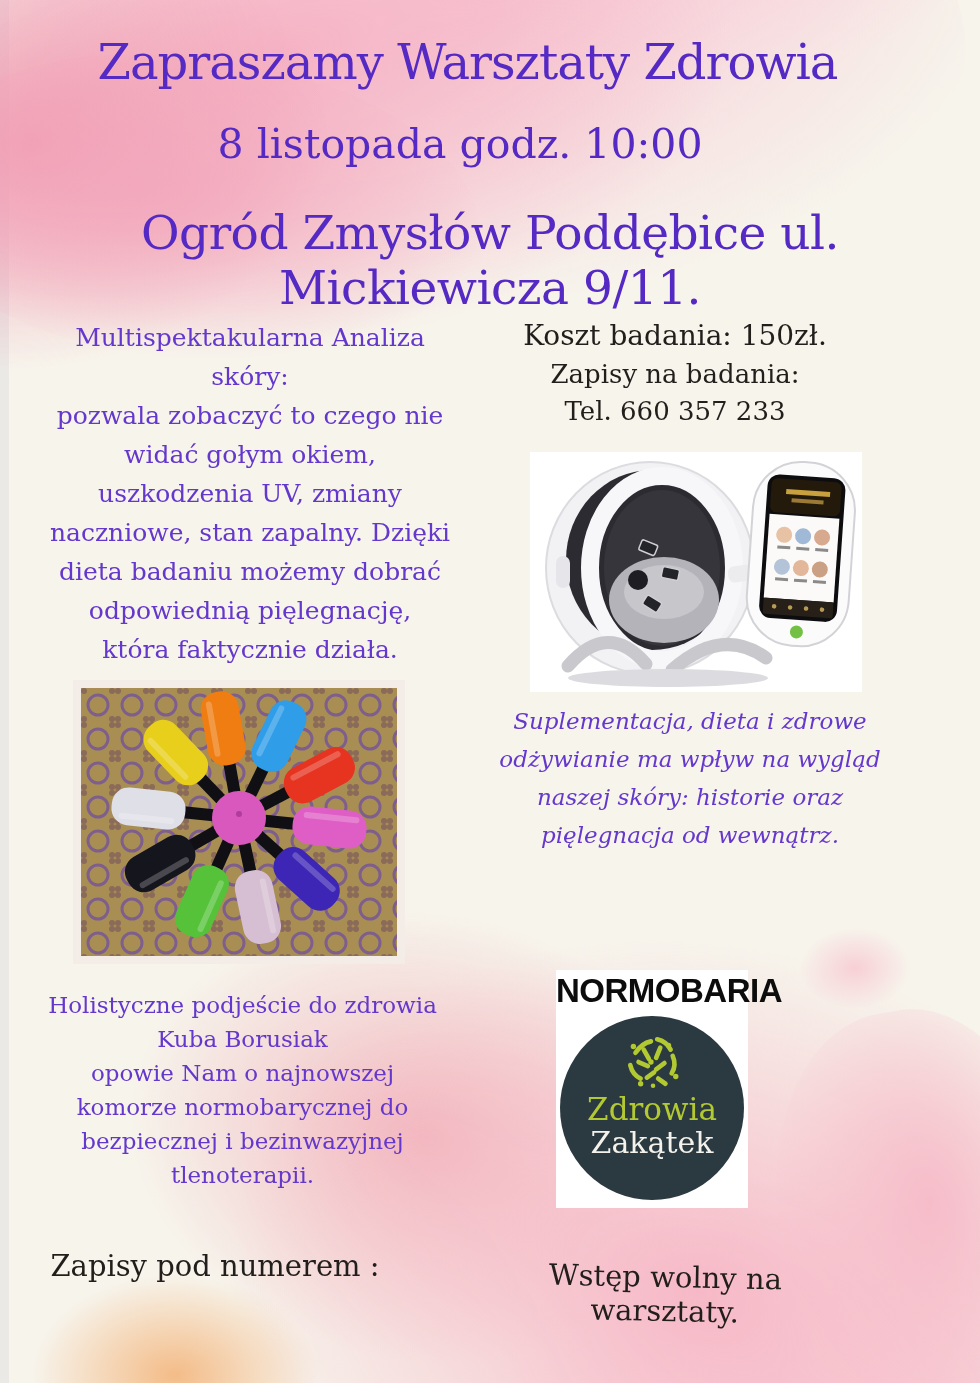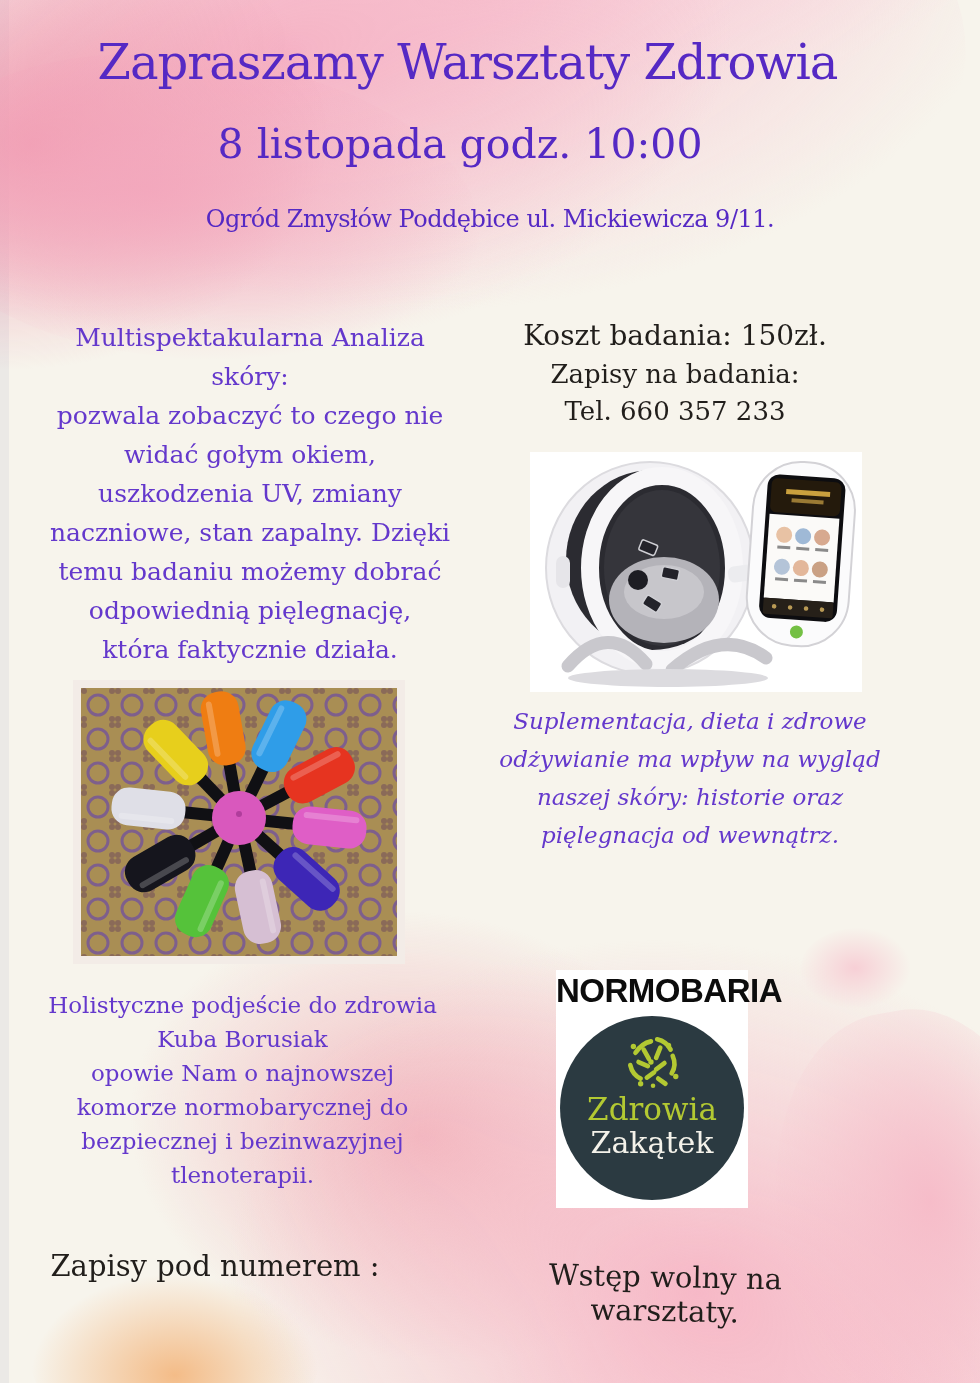--- a/index.html
+++ b/index.html
@@ -71,21 +71,21 @@
     left:0;top:34px;width:935px;
     font-size:48px;color:var(--title-purple,#5529c4);
     letter-spacing:-1px;
   }
   .event-datetime{
     left:0;top:120px;width:920px;
     font-size:41px;color:var(--title-purple,#5529c4);
   }
   .event-venue{
     left:0;top:205px;width:980px;
-    font-size:24px;color:var(--title-purple,#5529c4);
+    font-size:47px;color:var(--title-purple,#5529c4);
     letter-spacing:-0.5px;
   }
   .skin-analysis{
     left:40px;top:318px;width:420px;
     font-size:25px;line-height:39px;color:var(--body-purple,#6438cc);
   }
   .cost-block{left:475px;top:316px;width:400px;z-index:1;position:absolute;text-align:center;color:var(--dark-text,#211e1b);}
   .cost-line{font-size:28px;line-height:40px;}
   .signup-line{font-size:26px;line-height:37px;}
   .signup-phone{font-size:26px;line-height:36px;}
@@ -153,21 +153,21 @@
 <div class="txt poster-title">Zapraszamy Warsztaty Zdrowia</div>
 <div class="txt event-datetime">8 listopada  godz. 10:00</div>
 <div class="txt event-venue">Ogród  Zmysłów  Poddębice ul. Mickiewicza 9/11.</div>
 
 <div class="txt skin-analysis">Multispektakularna Analiza
 skóry:
 pozwala  zobaczyć to czego nie
 widać gołym okiem,
 uszkodzenia UV, zmiany
 naczniowe, stan zapalny. Dzięki
-temu badaniu możemy dobrać
+dieta badaniu możemy dobrać
 odpowiednią pięlegnację,
 która faktycznie działa.</div>
 
 <div class="cost-block">
   <div class="cost-line">Koszt badania: 150zł.</div>
   <div class="signup-line">Zapisy na badania:</div>
   <div class="signup-phone">Tel. 660 357 233</div>
 </div>
 
 <div class="device-photo">

